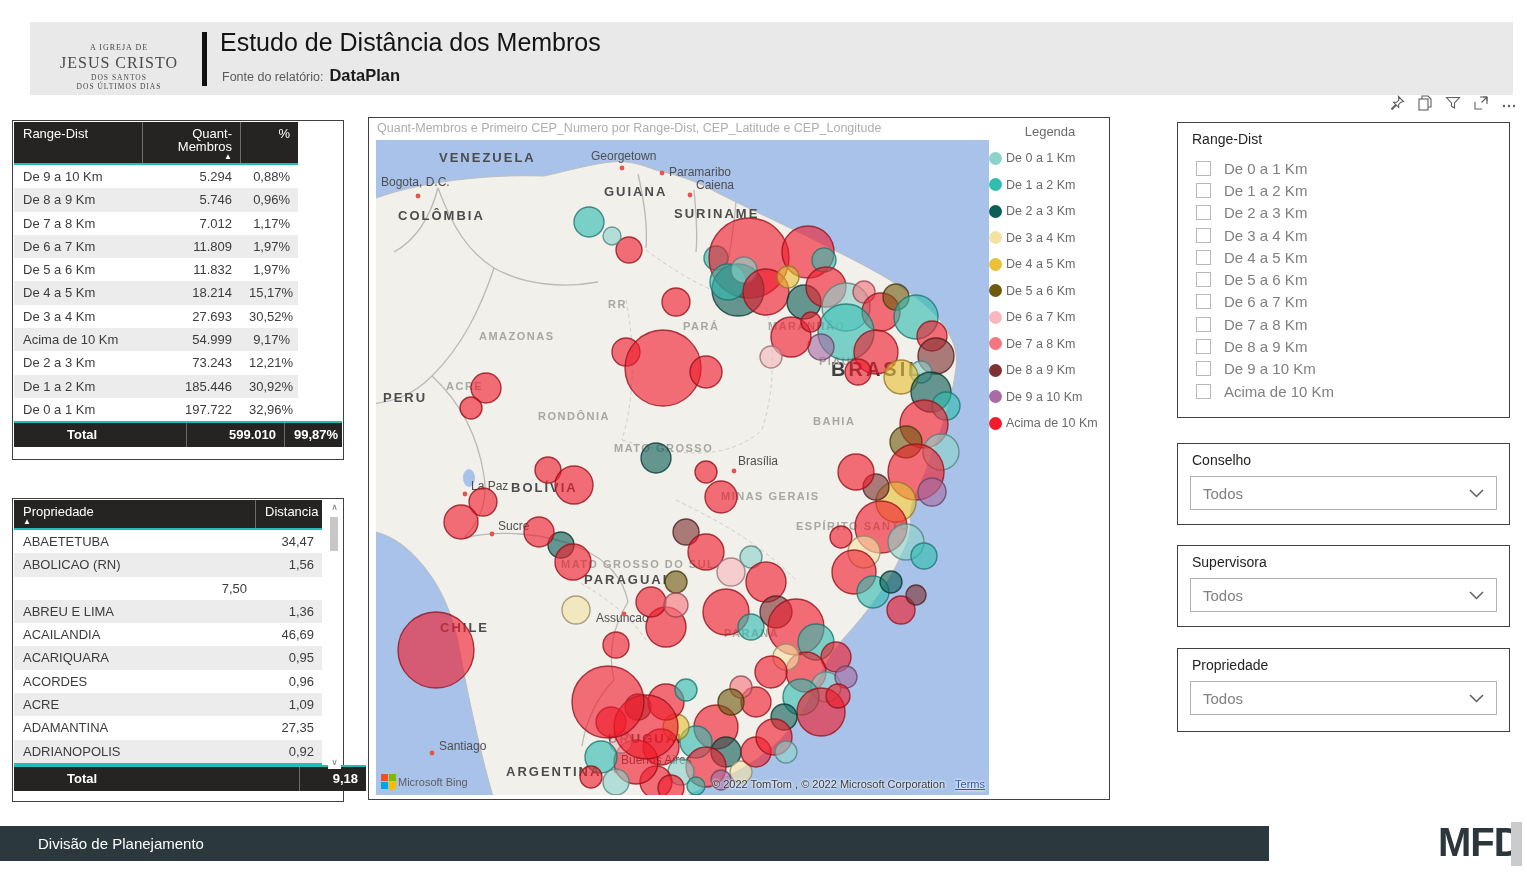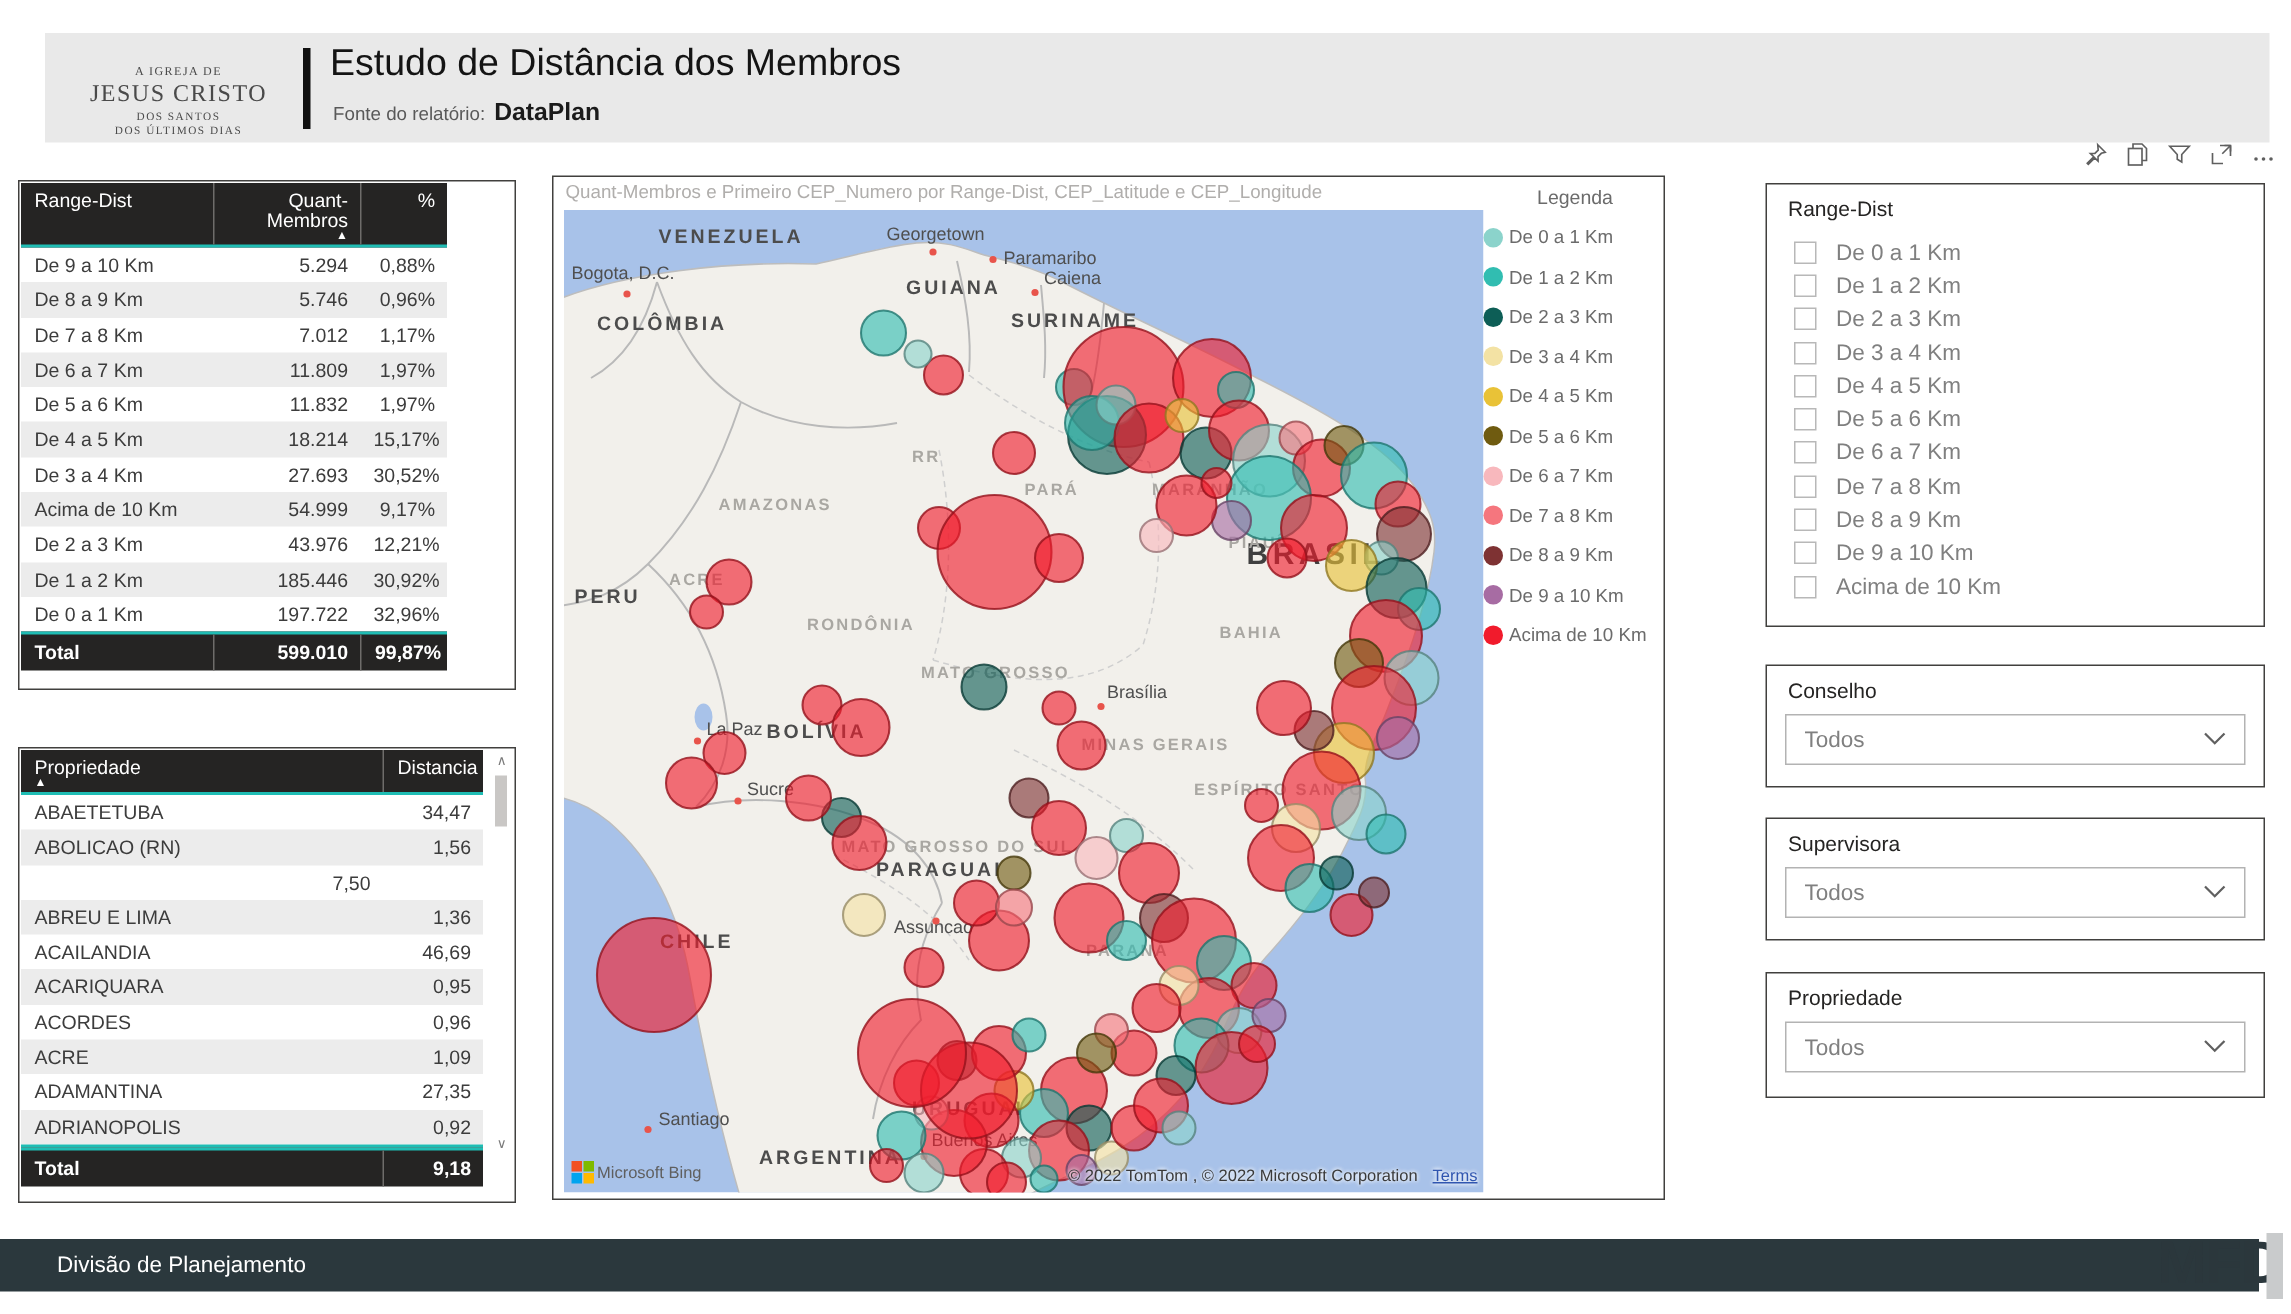--- a/index.html
+++ b/index.html
@@ -31,21 +31,21 @@
   .thead{background:#252423;color:#fff;border-bottom:2px solid #1fbdb4;}
   .thead .hc{font-size:13px;padding:5px 8px 3px 9px;line-height:13px;}
   .thead .hc.num{text-align:right;}
   .sortglyph{display:block;font-size:8px;line-height:7px;color:#fff;}
   .hc.div,.tc.div,.totc.div{border-left:1px solid #6e6c6a;}
   .trow{height:23.3px;color:#3c3c3c;font-size:13px;}
   .trow:nth-child(even){background:#ececec;}
   .tc{padding:0 8px 0 9px;line-height:23.3px;white-space:nowrap;overflow:hidden;}
   .tc.num{text-align:right;}
   .ttotal{background:#252423;color:#fff;font-weight:700;font-size:13px;height:24px;
-    border-top:2px solid #1fbdb4;}
+    border-top:2px solid #1fbdb4;padding-left:44px;}
   .totc{padding:0 8px 0 9px;line-height:24px;}
   .totc.num{text-align:right;}
   .endline{height:0;border-top:2px solid #1fbdb4;width:308px;}
   
   #prop-scroll{position:absolute;right:2px;top:2px;width:13px;height:268px;background:#fff;}
   .sb-arrow{position:absolute;left:0;width:13px;height:13px;color:#7a7a7a;font-size:9px;
     line-height:13px;text-align:center;}
   #sb-thumb{position:absolute;left:2px;top:16px;width:8px;height:34px;background:#c9c7c5;}
   
   #map-card{left:368px;top:117px;width:742px;height:683px;}
@@ -75,21 +75,21 @@
   #cb-list{position:absolute;left:18px;top:34px;display:flex;flex-direction:column;}
   .cb-row{display:flex;align-items:center;gap:13px;height:22.3px;cursor:pointer;}
   .cb-box{width:15px;height:15px;border:1px solid #b8b8b8;background:#fff;flex:0 0 15px;box-sizing:border-box;}
   .cb-label{font-size:15px;color:#808080;white-space:nowrap;}
   .dd-card{left:1177px;width:333px;height:82px;}
   .dd-control{position:absolute;left:12px;top:32px;width:307px;height:34px;border:1px solid #b3b3b3;
     box-sizing:border-box;display:flex;align-items:center;justify-content:space-between;
     padding:0 12px;cursor:pointer;background:#fff;}
   .dd-value{font-size:15px;color:#808080;}
   
-  #footer-bar{left:0;top:826px;width:1506px;height:35px;background:#2b383d;}
+  #footer-bar{left:0;top:826px;width:1269px;height:35px;background:#2b383d;}
   #footer-text{position:absolute;left:38px;top:0;line-height:35px;color:#fff;font-size:15px;}
   #mfd-logo{left:1438px;top:820px;font-size:40px;font-weight:800;color:#2b373c;letter-spacing:-1px;}
   #mfd-bar{left:1511px;top:822px;width:11px;height:44px;background:#c9cbcc;}
 </style>
 </head>
 <body>
 
 <div class="abs" id="header-band">
   <div class="abs" id="logo-block">
     <div class="logo-l1">A IGREJA DE</div>
@@ -180,21 +180,21 @@
           <div class="tc num">27.693</div>
           <div class="tc num">30,52%</div>
         </div>
         <div class="trow">
           <div class="tc">Acima de 10 Km</div>
           <div class="tc num">54.999</div>
           <div class="tc num">9,17%</div>
         </div>
         <div class="trow">
           <div class="tc">De 2 a 3 Km</div>
-          <div class="tc num">43.976</div>
+          <div class="tc num">73.243</div>
           <div class="tc num">12,21%</div>
         </div>
         <div class="trow">
           <div class="tc">De 1 a 2 Km</div>
           <div class="tc num">185.446</div>
           <div class="tc num">30,92%</div>
         </div>
         <div class="trow">
           <div class="tc">De 0 a 1 Km</div>
           <div class="tc num">197.722</div>

